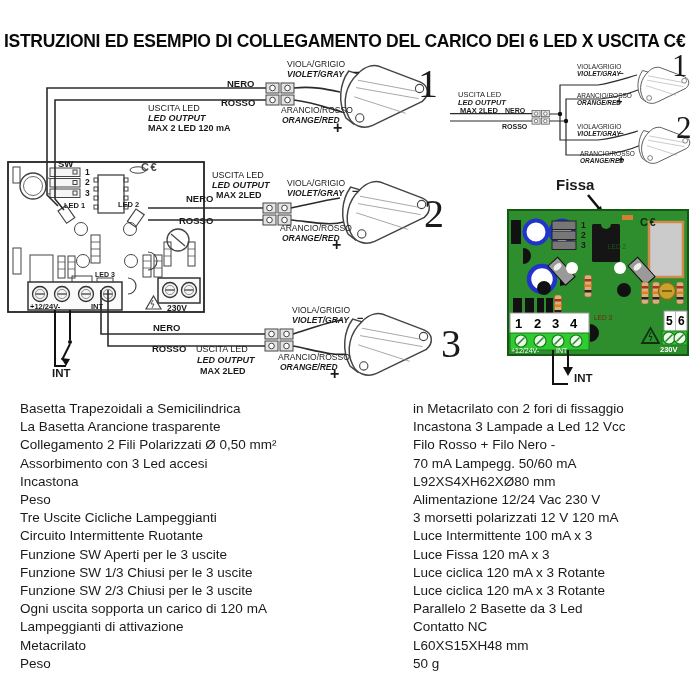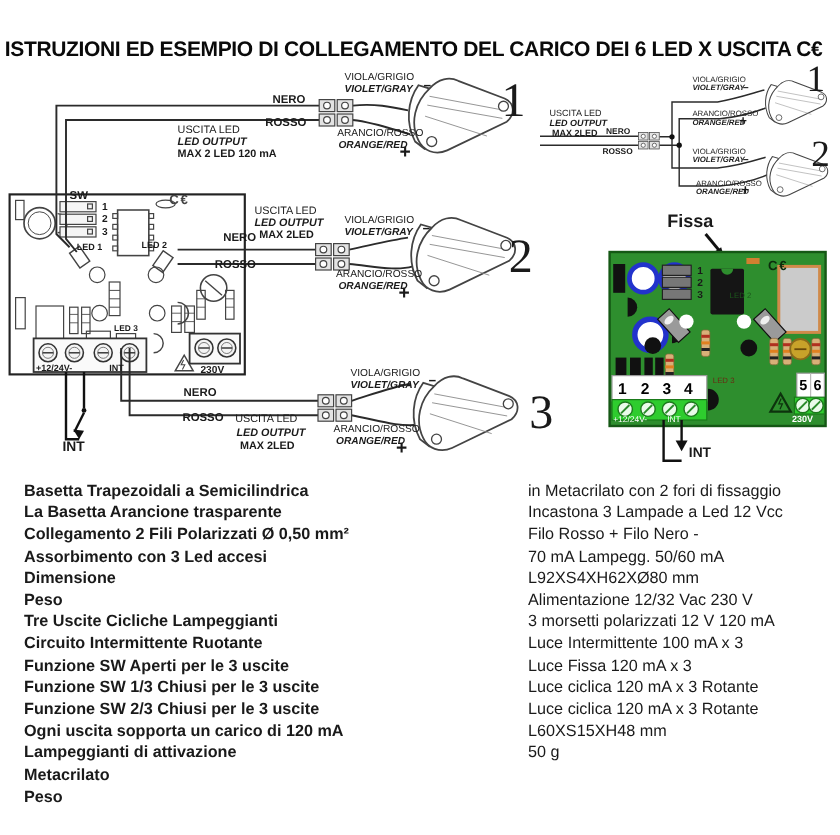--- a/index.html
+++ b/index.html
@@ -11,21 +11,21 @@
   .s8{font-size:8.5px;} .s85{font-size:9px;} .s9{font-size:9.5px;} .s10{font-size:11px;} .s11{font-size:11.5px;}
   .plus{font-size:16px;font-weight:bold;} .plussm{font-size:11px;font-weight:bold;}
   .num{font-family:"Liberation Serif",serif;font-size:40px;}
   .numsm{font-family:"Liberation Serif",serif;font-size:31px;}
   .ce{font-size:11px;font-weight:bold;letter-spacing:1.5px;color:#444;}
   .white{color:#fff;}
   .title{position:absolute;left:4px;top:3px;font-size:17.5px;font-weight:bold;letter-spacing:-0.3px;color:#0a0a0a;white-space:nowrap;}
   .footer{position:absolute;left:6px;top:665px;font-size:18.5px;font-weight:bold;letter-spacing:-0.3px;color:#1e1ec8;white-space:nowrap;}
   .specs{position:absolute;top:372px;font-size:13.5px;line-height:18.2px;color:#1a1a1a;}
   .specs div{white-space:nowrap;}
-  .sl{left:20px;font-weight:bold;} .sr{left:440px;}
+  .sl{left:20px;} .sr{left:413px;}
   svg.layer{position:absolute;left:0;top:0;}
   .jumperlbl{font-size:15px;font-weight:bold;}
   .termnum{font-size:13px;font-weight:bold;color:#000;}
   .termnum2{font-size:12px;font-weight:bold;color:#000;}
   .faint{color:#1c5a1c;} .faintred{color:#6a2a12;}
 </style>
 </head>
 <body>
 
 <div class="page">
@@ -329,42 +329,44 @@
   <span class="lbl s65 white" style="left:511px;top:319px;">+12/24V-</span>
   <span class="lbl s65 white" style="left:556px;top:319px;">INT</span>
   <span class="lbl s75 b white" style="left:660px;top:318px;">230V</span>
   <span class="lbl s11 b" style="left:574px;top:345px;">INT</span>
 
   <div class="specs sl">
     <div>Basetta Trapezoidali a Semicilindrica</div>
     <div>La Basetta Arancione trasparente</div>
     <div>Collegamento 2 Fili Polarizzati Ø 0,50 mm²</div>
     <div>Assorbimento con 3 Led accesi</div>
-    <div>Dimensione</div>
+    <div>Incastona</div>
     <div>Peso</div>
     <div>Tre Uscite Cicliche Lampeggianti</div>
     <div>Circuito Intermittente Ruotante</div>
     <div>Funzione SW Aperti per le 3 uscite</div>
     <div>Funzione SW 1/3 Chiusi per le 3 uscite</div>
     <div>Funzione SW 2/3 Chiusi per le 3 uscite</div>
     <div>Ogni uscita sopporta un carico di 120 mA</div>
     <div>Lampeggianti di attivazione</div>
     <div>Metacrilato</div>
     <div>Peso</div>
   </div>
   <div class="specs sr">
     <div>in Metacrilato con 2 fori di fissaggio</div>
     <div>Incastona 3 Lampade a Led 12 Vcc</div>
     <div>Filo Rosso + Filo Nero -</div>
     <div>70 mA Lampegg. 50/60 mA</div>
     <div>L92XS4XH62XØ80 mm</div>
-    <div>Alimentazione 12/32 Vac 230 V</div>
+    <div>Alimentazione 12/24 Vac 230 V</div>
     <div>3 morsetti polarizzati 12 V 120 mA</div>
     <div>Luce Intermittente 100 mA x 3</div>
     <div>Luce Fissa 120 mA x 3</div>
     <div>Luce ciclica 120 mA x 3 Rotante</div>
     <div>Luce ciclica 120 mA x 3 Rotante</div>
+    <div>Parallelo 2 Basette da 3 Led</div>
+    <div>Contatto NC</div>
     <div>L60XS15XH48 mm</div>
     <div>50 g</div>
   </div>
 
   <div class="footer">CARATTERISTICHE TECNICHE DIMENSIONI DEI LED E DEL CIRCUITO SECURVERA</div>
 </div>
 
 </body></html>

